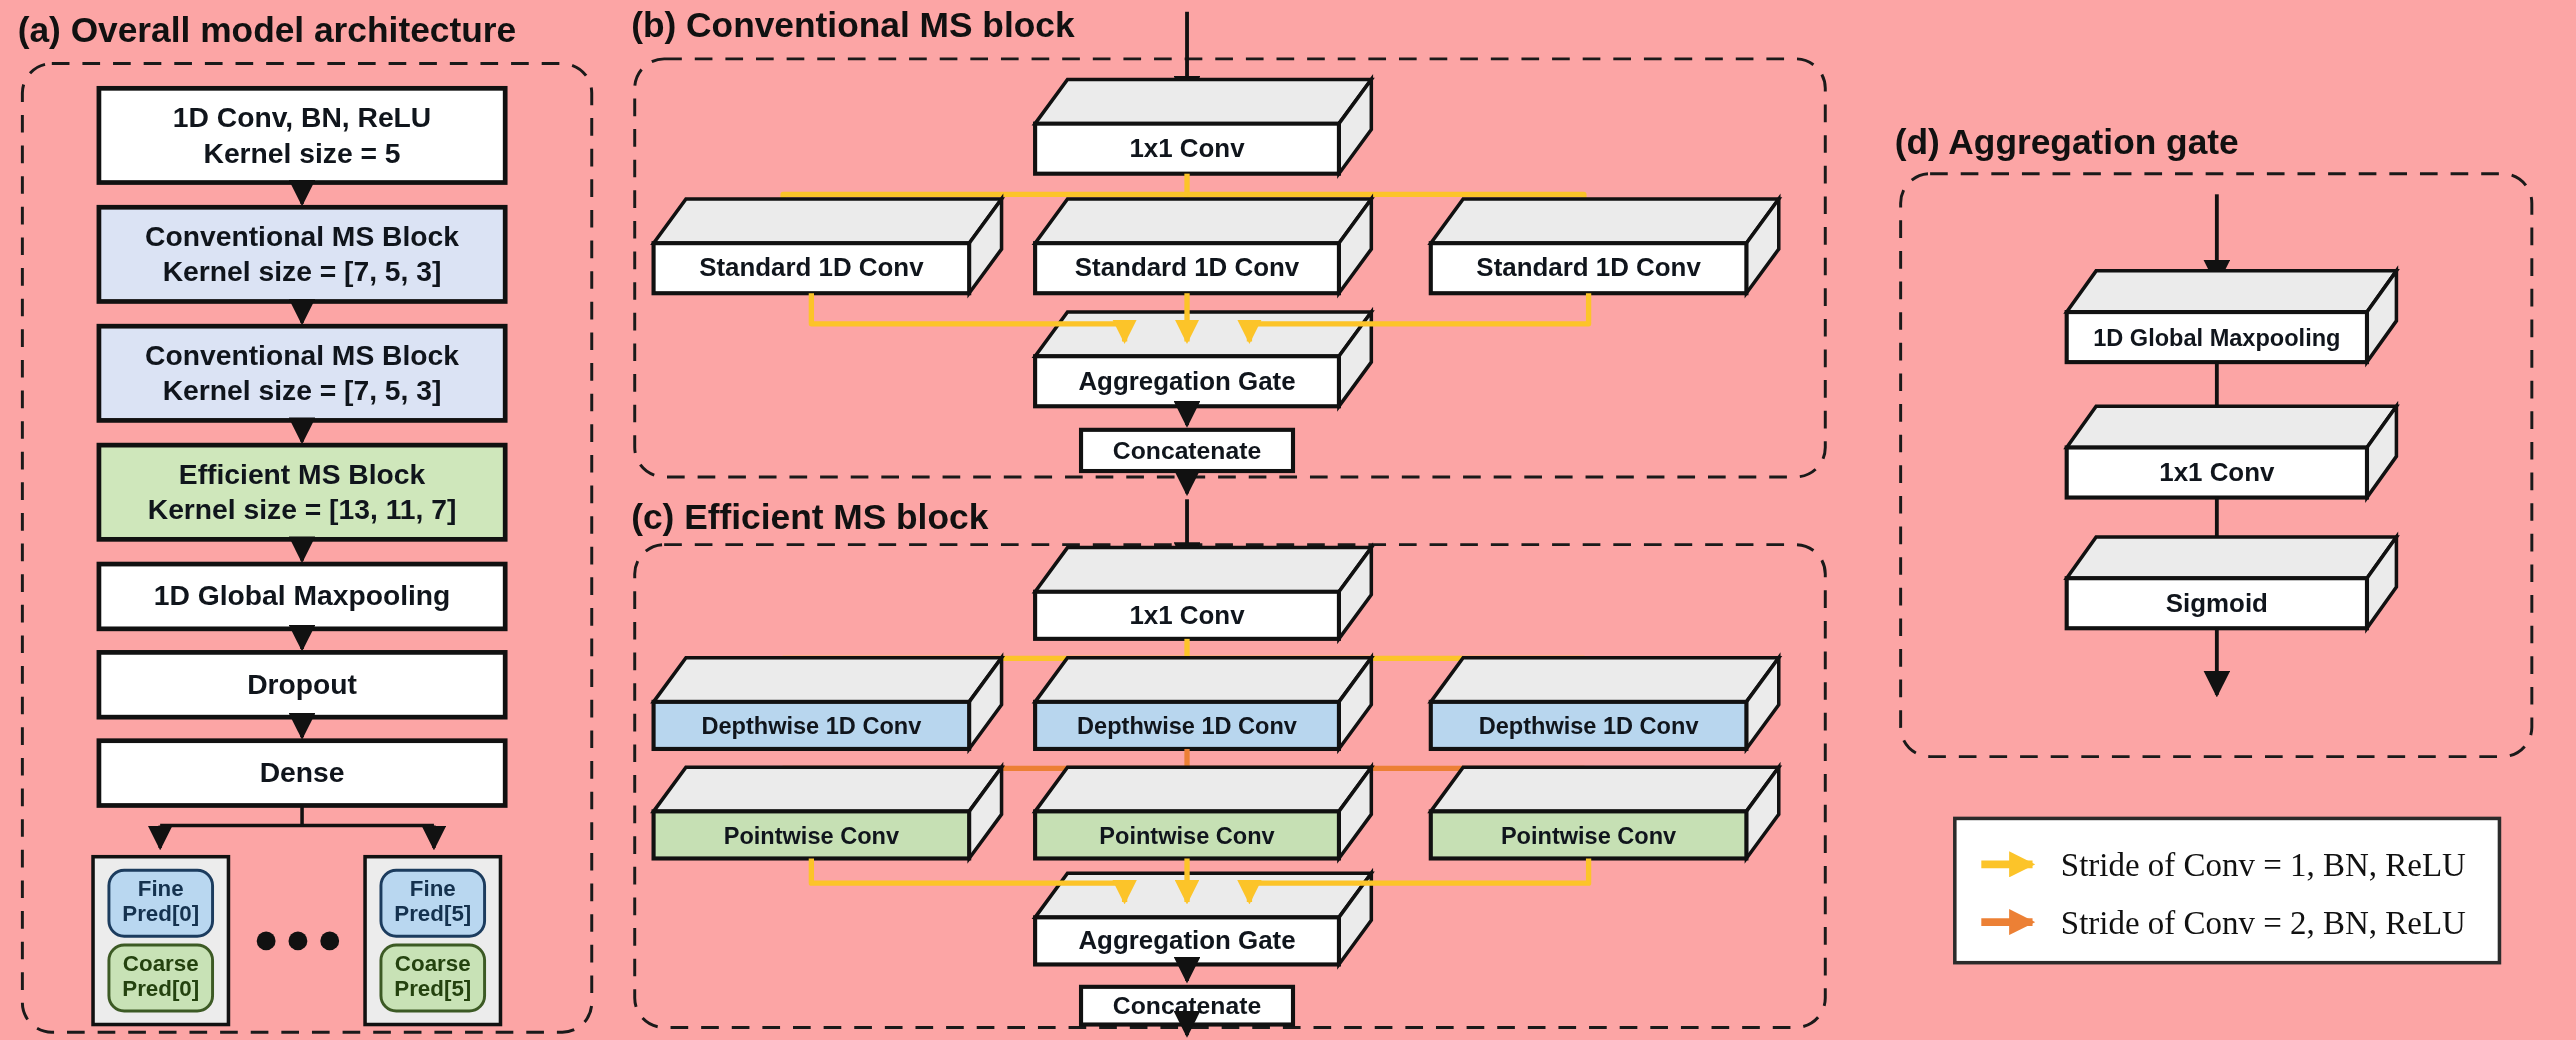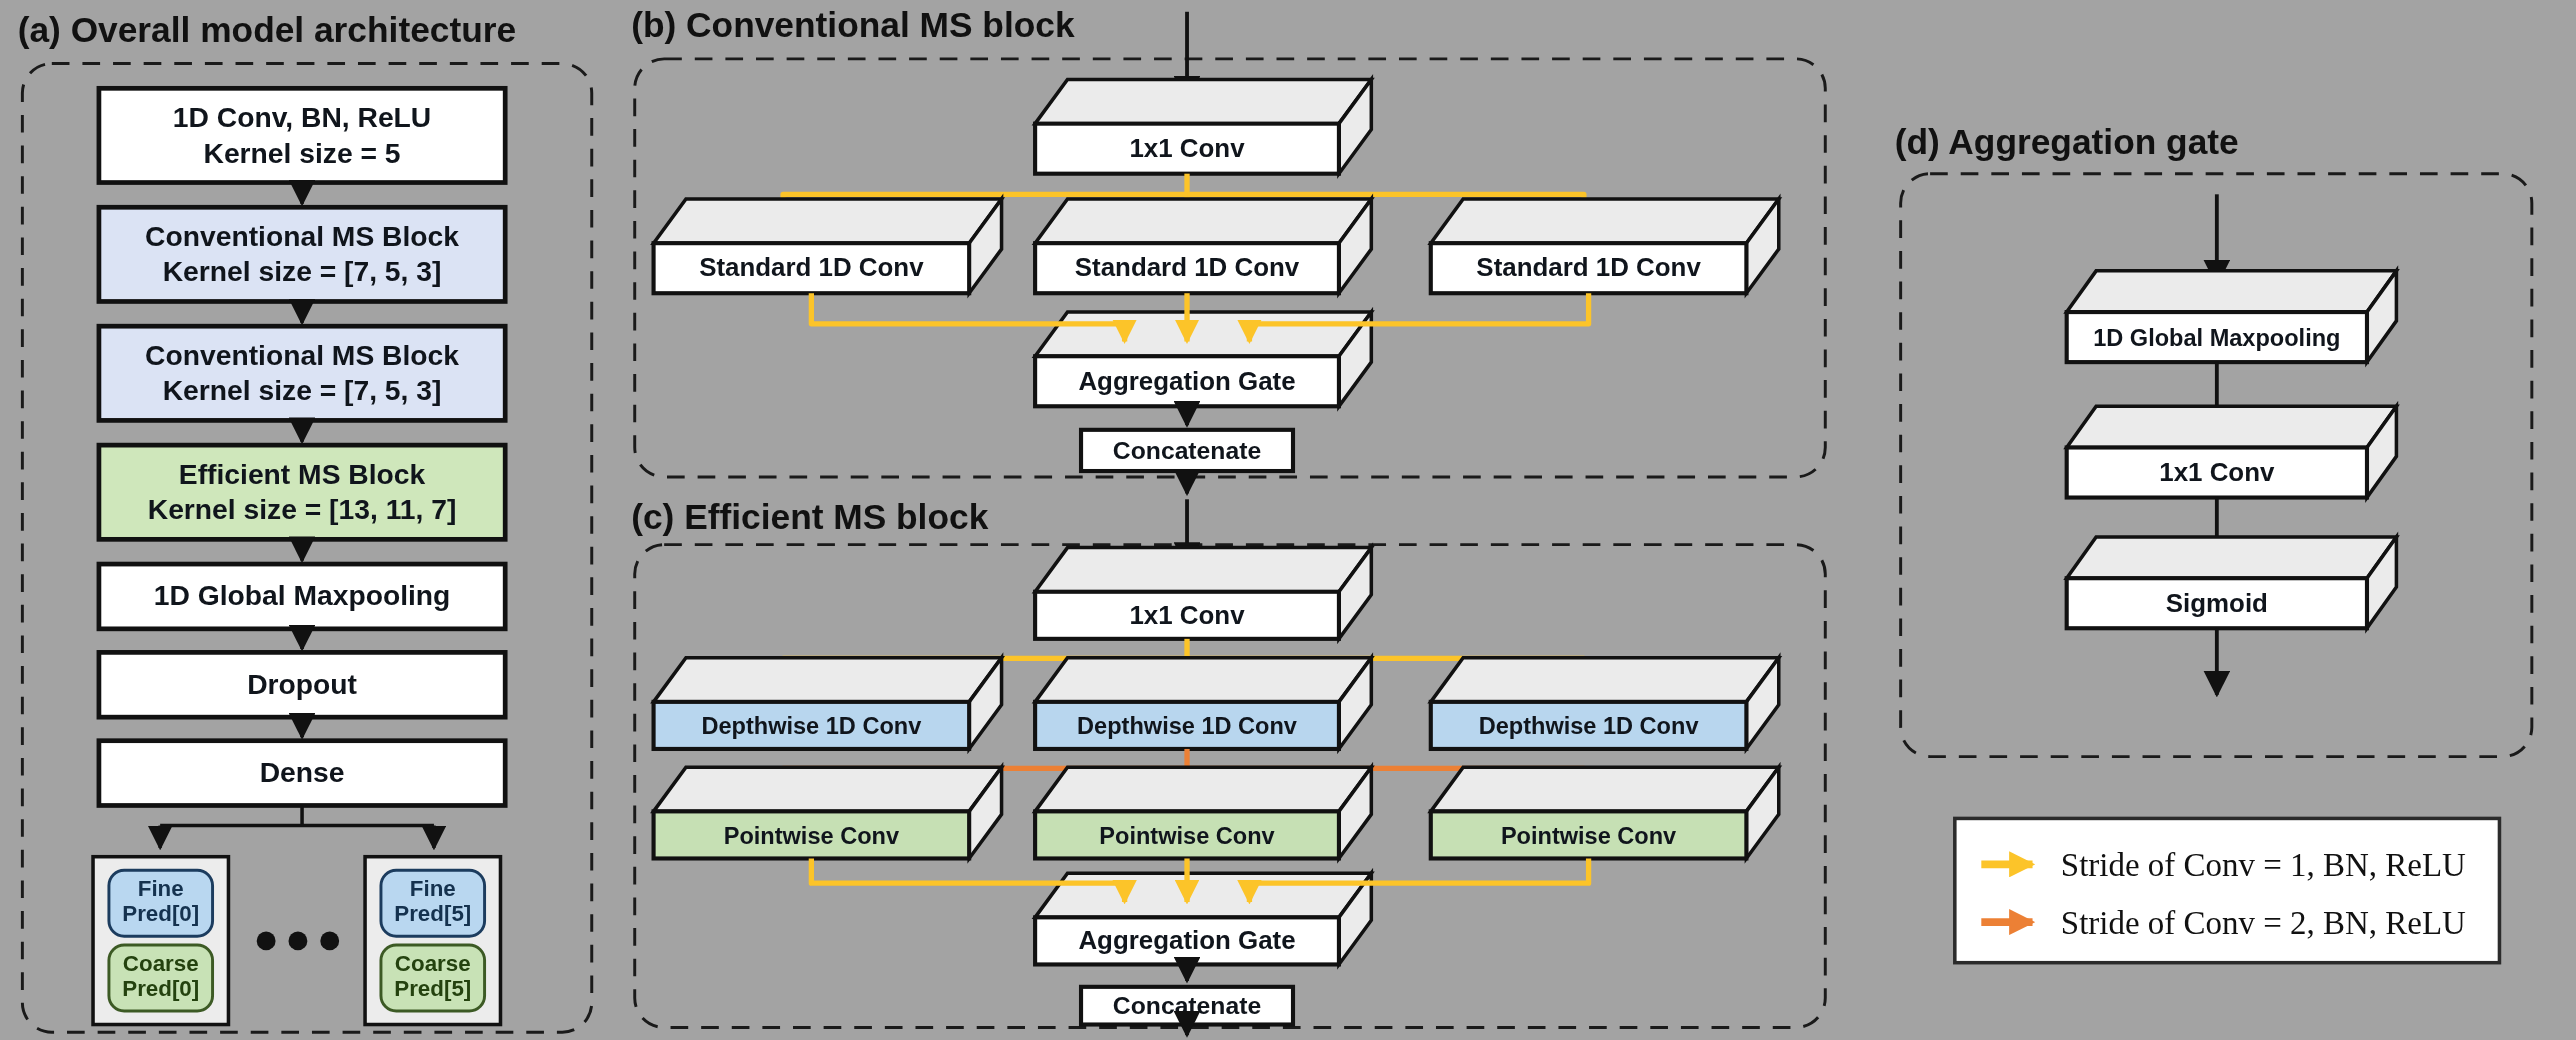--- a/index.html
+++ b/index.html
@@ -1,16 +1,16 @@
 <!DOCTYPE html>
 <html style="font-size:9.4px"><head>
 <meta charset="utf-8">
 <style>
   html,body{margin:0;padding:0;background:#ffffff;}
-  #canvas{position:relative;width:2576px;height:1041px;background:#a3a3a3;overflow:hidden;}
+  #canvas{position:relative;width:2576px;height:1041px;background:#fca5a5;overflow:hidden;}
   svg{display:block;}
   .t-title{font:700 60px "Liberation Sans", sans-serif;fill:#111111;}
   .t-box{font:700 48px "Liberation Sans", sans-serif;fill:#10151c;}
   .t-slab{font:700 44px "Liberation Sans", sans-serif;fill:#10151c;}
   .t-slab-sm{font:700 40px "Liberation Sans", sans-serif;fill:#10151c;}
   .t-concat{font:700 42px "Liberation Sans", sans-serif;fill:#10151c;}
   .t-pred-fine{font:700 38px "Liberation Sans", sans-serif;fill:#15324f;}
   .t-pred-coarse{font:700 38px "Liberation Sans", sans-serif;fill:#24420f;}
   .t-legend{font:400 56px "Liberation Serif", serif;fill:#111111;}
   .dashedrect{fill:none;stroke:#1a1a1a;stroke-width:5;stroke-dasharray:30 22;}

